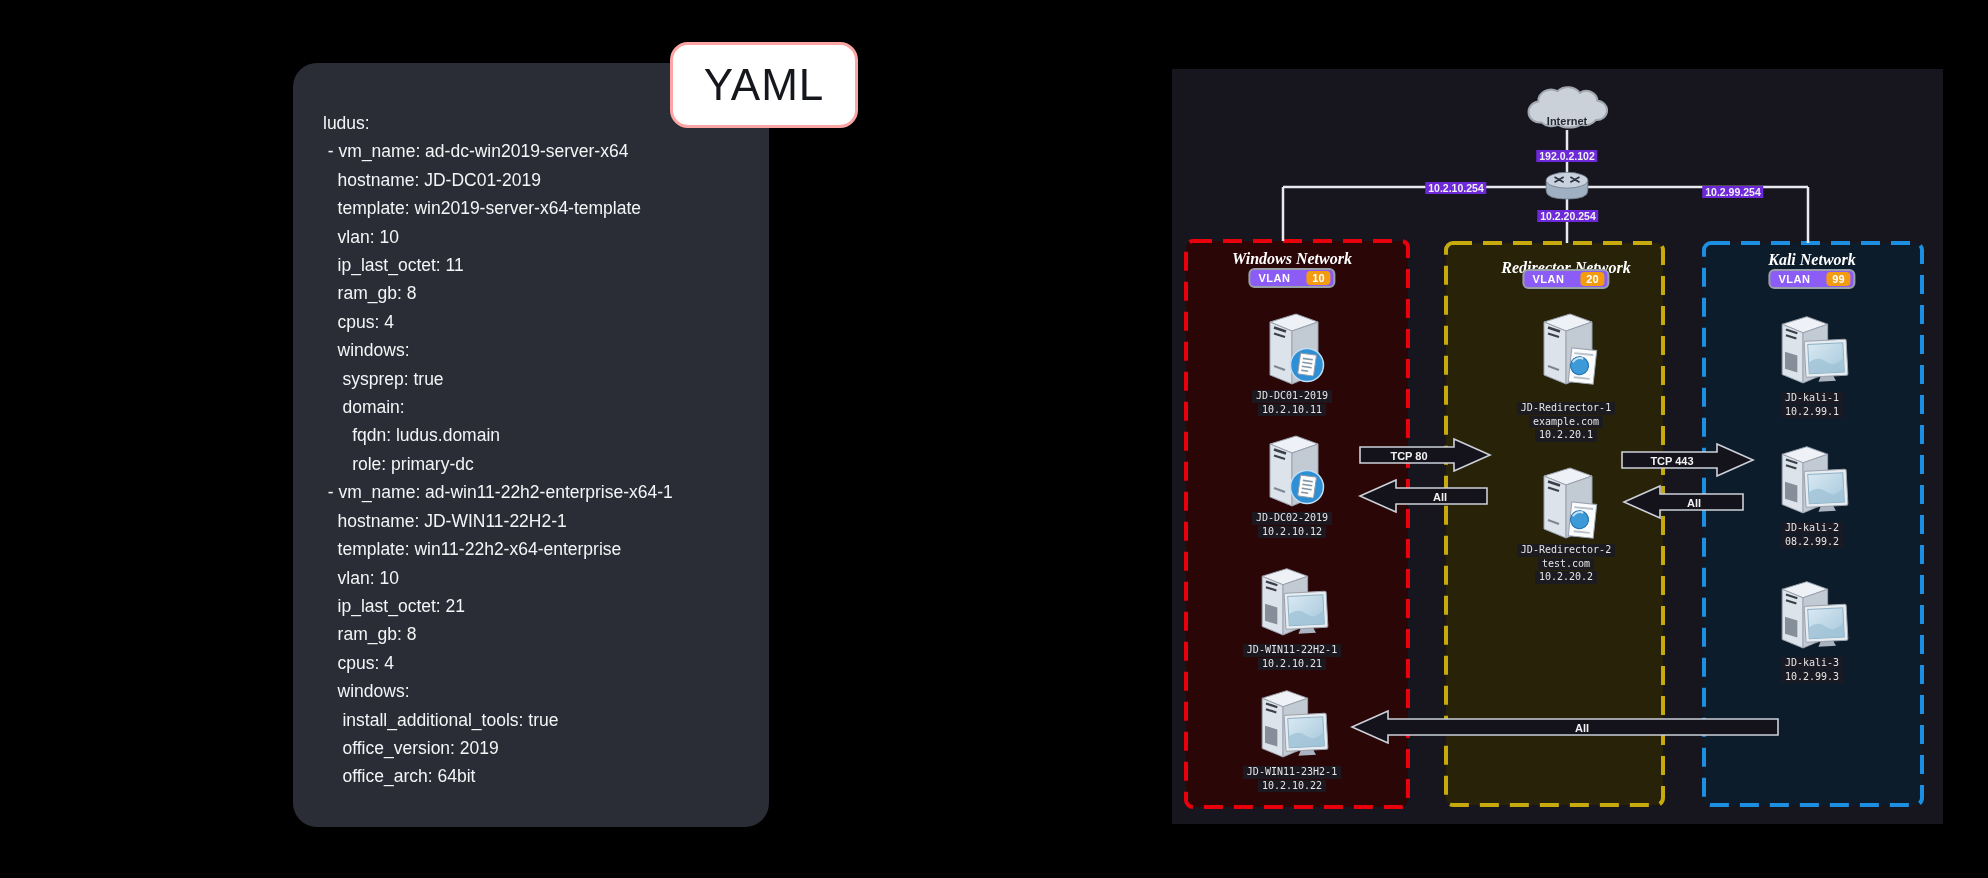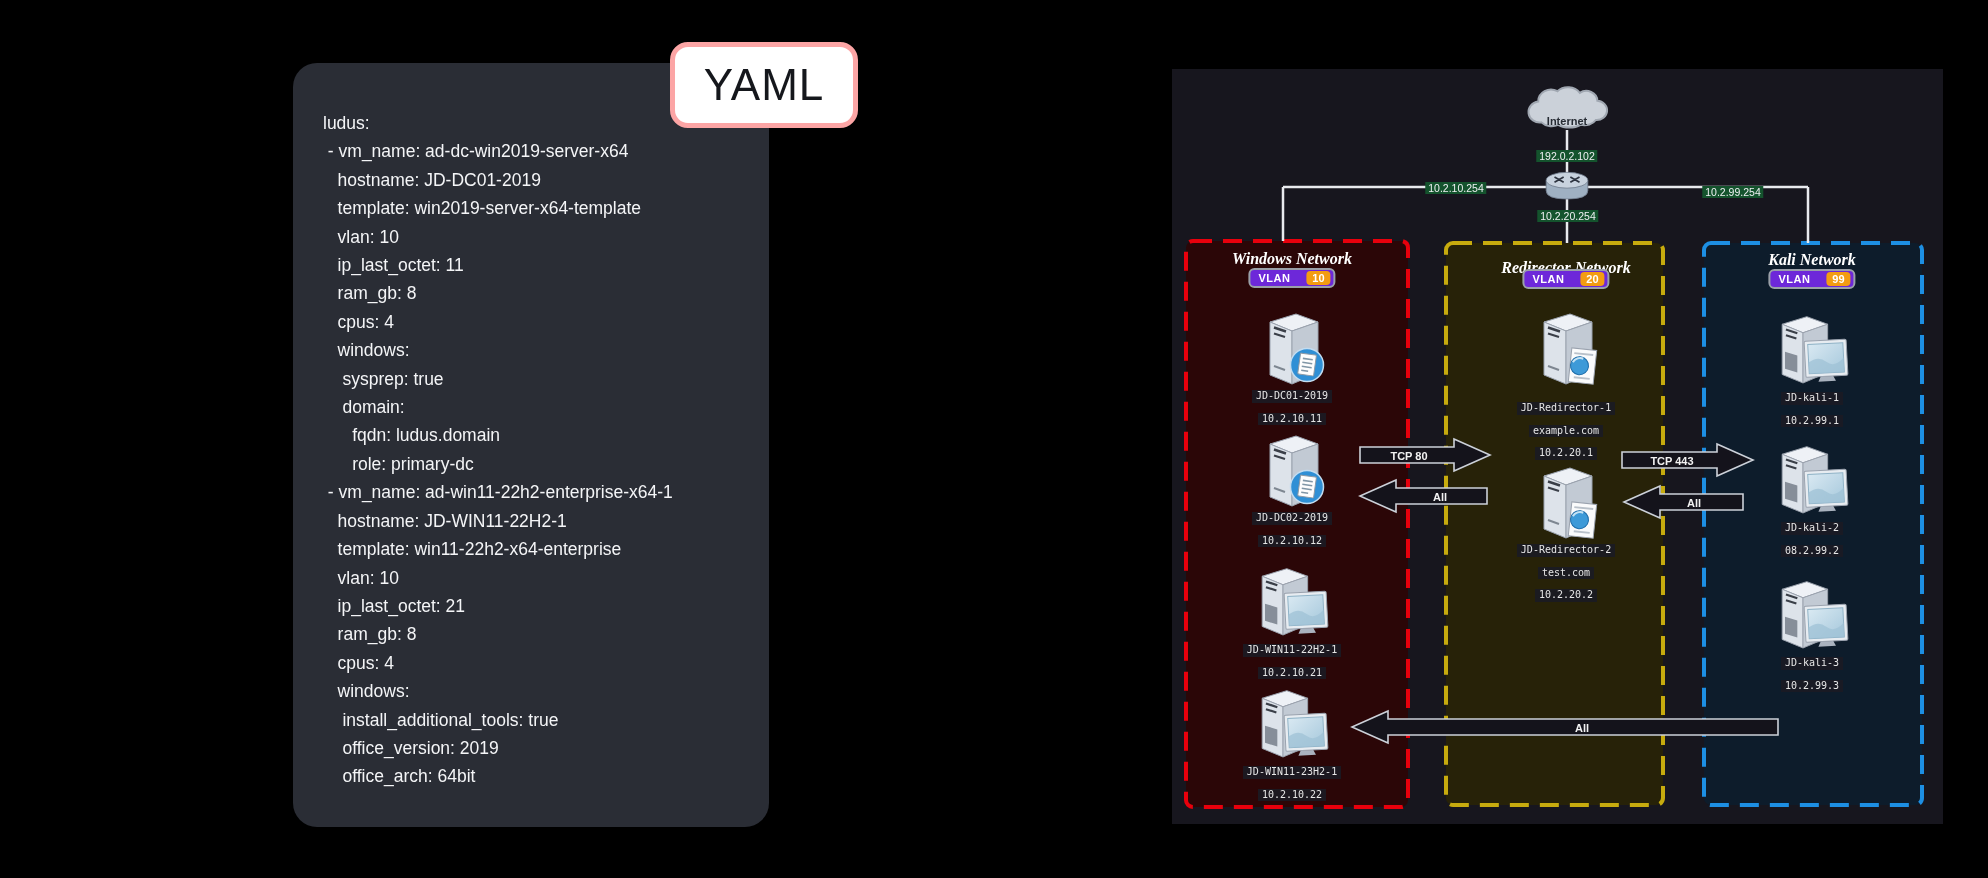--- a/index.html
+++ b/index.html
@@ -5,41 +5,41 @@
   html,body{margin:0;padding:0;background:#000;width:1988px;height:878px;overflow:hidden;
     font-family:"Liberation Sans",sans-serif;}
   #stage{position:relative;width:1988px;height:878px;background:#000;}
 
   
   .yaml-panel{position:absolute;left:293px;top:63px;width:476px;height:764px;
     background:#2a2d35;border-radius:24px;box-sizing:border-box;}
   .yaml-panel pre{margin:0;padding:46px 28px 0 30px;font-family:"Liberation Sans",sans-serif;
     font-size:17.5px;line-height:28.4px;color:#f4f5f7;white-space:pre;}
   .yaml-badge{position:absolute;left:670px;top:42px;width:188px;height:86px;background:#fff;
-    border:5px solid #fca5a5;border-radius:18px;box-sizing:border-box;display:flex;
+    border:3px solid #fca5a5;border-radius:18px;box-sizing:border-box;display:flex;
     align-items:center;justify-content:center;}
   .yaml-badge span{font-size:44px;font-weight:500;color:#15171c;letter-spacing:1px;}
 
   
   #diagram{position:absolute;left:1172px;top:69px;width:771px;height:755px;background:#17161e;}
   #dsvg{position:absolute;left:0;top:0;}
   .net-title{position:absolute;transform:translateX(-50%);color:#fff;
     font-family:"Liberation Serif",serif;font-style:italic;font-weight:700;font-size:16px;
     white-space:nowrap;}
   .vlan-badge{position:absolute;transform:translateX(-50%);display:inline-flex;align-items:center;
-    background:#6d28d9;border:2px solid #9aa0a8;border-radius:6px;padding:1px 3px 1px 8px;gap:16px;}
+    background:#8b5cf6;border:2px solid #9aa0a8;border-radius:6px;padding:1px 3px 1px 8px;gap:16px;}
   .vlan-word{color:#fff;font-weight:700;font-size:11px;letter-spacing:.5px;}
   .vlan-num{color:#fff;font-weight:700;font-size:11px;background:#f39c12;border-radius:4px;
     padding:0 6px;line-height:14px;}
   .node{position:absolute;width:130px;display:flex;flex-direction:column;align-items:center;}
   .node .chips{display:flex;flex-direction:column;align-items:center;margin-top:1px;}
   .chip{background:rgba(27,27,36,.9);color:#e6e6e6;font-family:"DejaVu Sans Mono",monospace;
-    font-size:10px;line-height:12.5px;padding:0 4px;margin-bottom:10px;white-space:nowrap;}
-  .ipchip{position:absolute;transform:translate(-50%,-50%);background:#14532d;color:#eef0f2;
-    font-size:10.5px;font-weight:400;padding:0 3px;white-space:nowrap;}
+    font-size:10px;line-height:12.5px;padding:0 4px;margin-bottom:1px;white-space:nowrap;}
+  .ipchip{position:absolute;transform:translate(-50%,-50%);background:#6d28d9;color:#eef0f2;
+    font-size:10.5px;font-weight:700;padding:0 3px;white-space:nowrap;}
   .cloud-label{position:absolute;transform:translate(-50%,-50%);color:#262b33;font-size:11px;
     font-weight:600;}
 </style>
 </head>
 <body>
 
 <svg width="0" height="0" style="position:absolute" aria-hidden="true">
   <defs>
     <linearGradient id="scr" x1="0" y1="0" x2="1" y2="1">
       <stop offset="0" stop-color="#d9e9f2"></stop>

